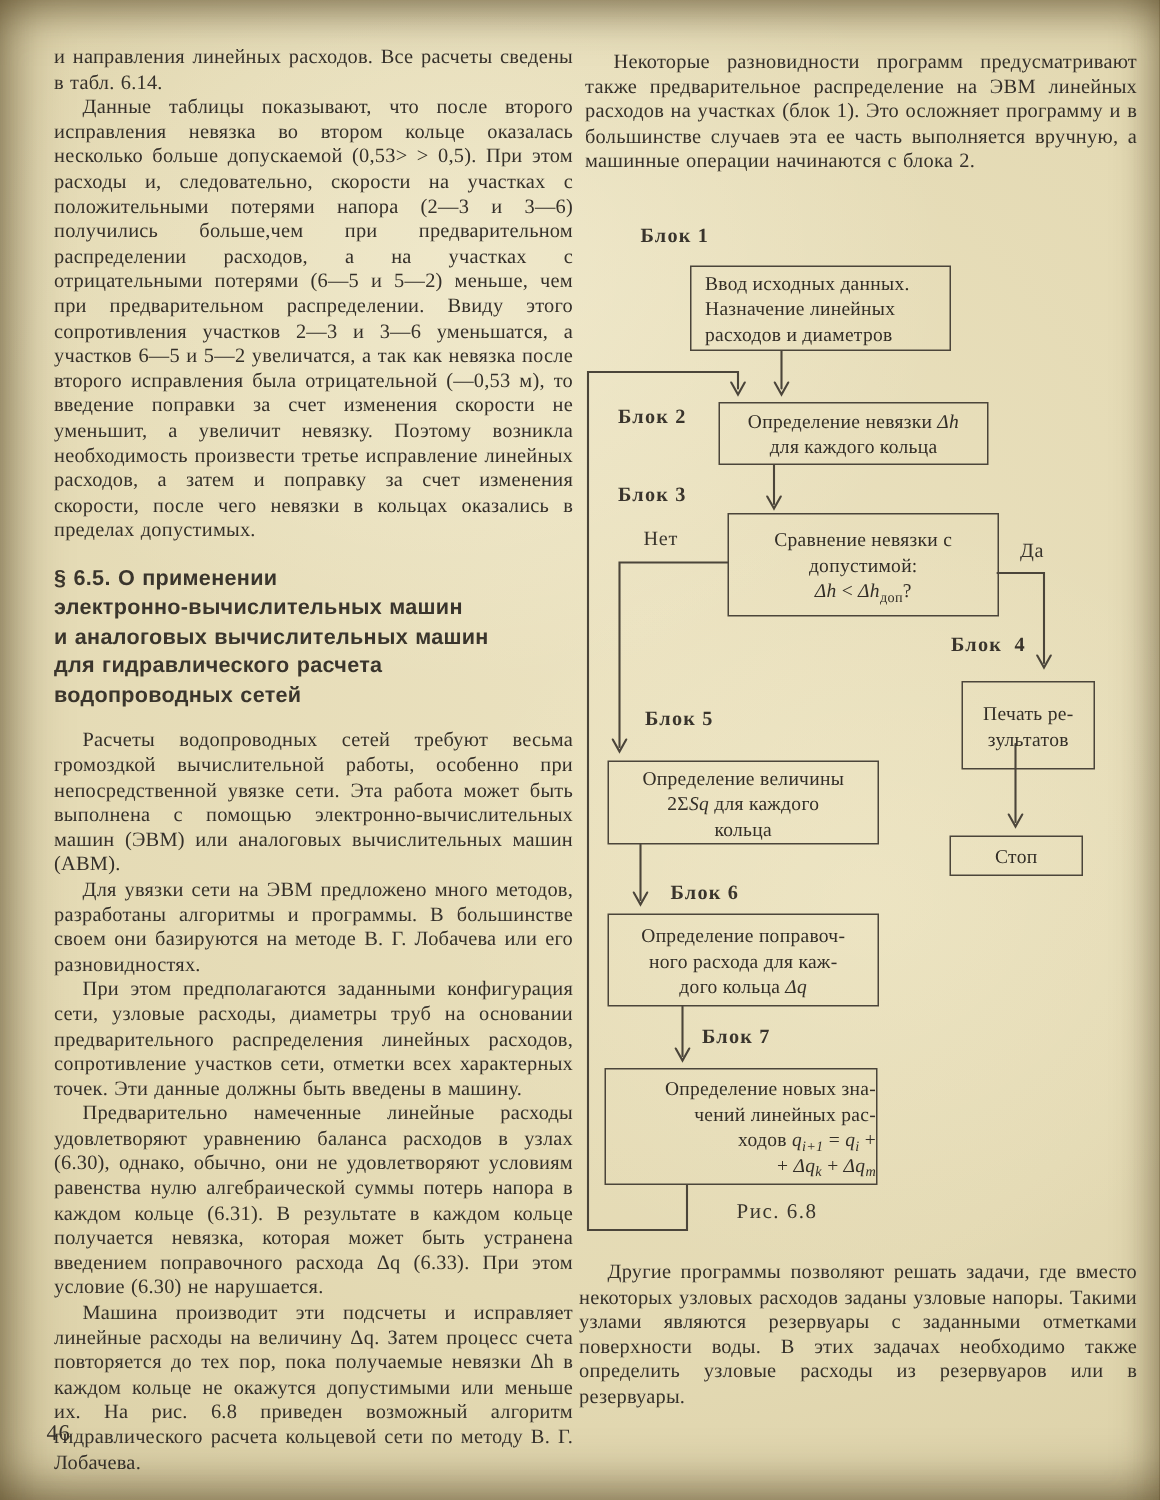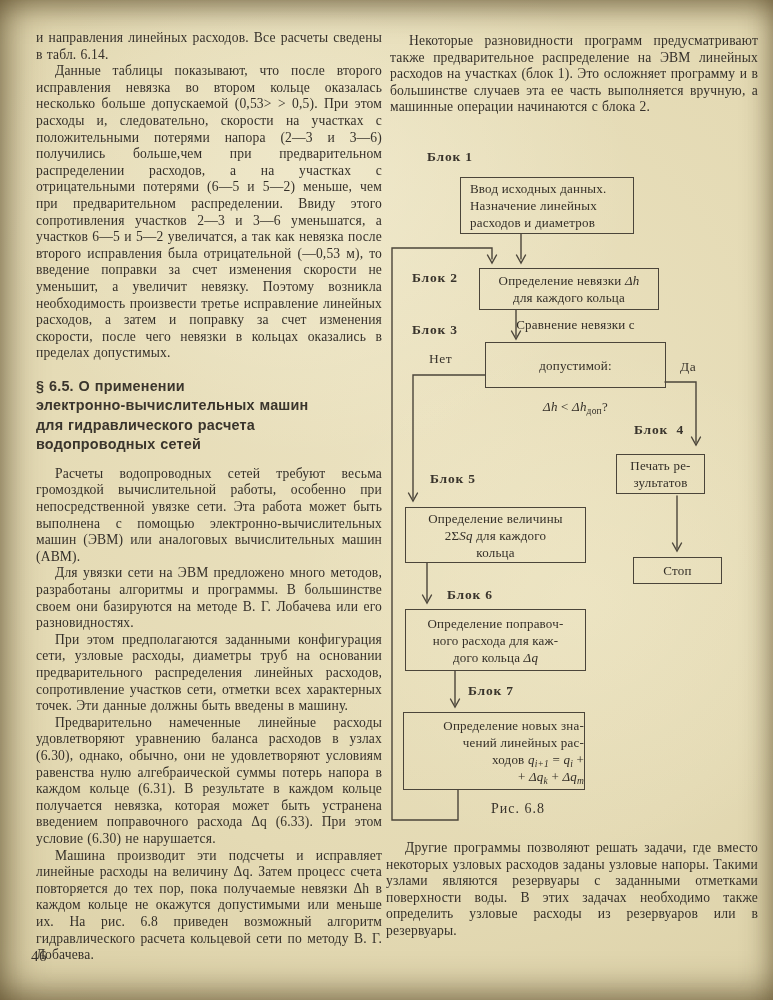--- a/index.html
+++ b/index.html
@@ -54,20 +54,21 @@
 <body>
 
 <div class="page">
 
   <div id="left-col" class="col">
     <p class="noindent">и направления линейных расходов. Все расчеты сведены в табл. 6.14.</p>
     <p>Данные таблицы показывают, что после второго исправления невязка во втором кольце оказалась несколько больше допускаемой (0,53&gt; &gt; 0,5). При этом расходы и, следовательно, скорости на участках с положительными потерями напора (2—3 и 3—6) получились больше,чем при предварительном распределении расходов, а на участках с отрицательными потерями (6—5 и 5—2) меньше, чем при предварительном распределении. Ввиду этого сопротивления участков 2—3 и 3—6 уменьшатся, а участков 6—5 и 5—2 увеличатся, а так как невязка после второго исправления была отрицательной (—0,53 м), то введение поправки за счет изменения скорости не уменьшит, а увеличит невязку. Поэтому возникла необходимость произвести третье исправление линейных расходов, а затем и поправку за счет изменения скорости, после чего невязки в кольцах оказались в пределах допустимых.</p>
     <div class="section-heading">
       <div>§ 6.5. О применении</div>
       <div>электронно-вычислительных машин</div>
+      <div>и аналоговых вычислительных машин</div>
       <div>для гидравлического расчета</div>
       <div>водопроводных сетей</div>
     </div>
     <p>Расчеты водопроводных сетей требуют весьма громоздкой вычислительной работы, особенно при непосредственной увязке сети. Эта работа может быть выполнена с помощью электронно-вычислительных машин (ЭВМ) или аналоговых вычислительных машин (АВМ).</p>
     <p>Для увязки сети на ЭВМ предложено много методов, разработаны алгоритмы и программы. В большинстве своем они базируются на методе В. Г. Лобачева или его разновидностях.</p>
     <p>При этом предполагаются заданными конфигурация сети, узловые расходы, диаметры труб на основании предварительного распределения линейных расходов, сопротивление участков сети, отметки всех характерных точек. Эти данные должны быть введены в машину.</p>
     <p>Предварительно намеченные линейные расходы удовлетворяют уравнению баланса расходов в узлах (6.30), однако, обычно, они не удовлетворяют условиям равенства нулю алгебраической суммы потерь напора в каждом кольце (6.31). В результате в каждом кольце получается невязка, которая может быть устранена введением поправочного расхода Δq (6.33). При этом условие (6.30) не нарушается.</p>
     <p>Машина производит эти подсчеты и исправляет линейные расходы на величину Δq. Затем процесс счета повторяется до тех пор, пока получаемые невязки Δh в каждом кольце не окажутся допустимыми или меньше их. На рис. 6.8 приведен возможный алгоритм гидравлического расчета кольцевой сети по методу В. Г. Лобачева.</p>
   </div>
 
@@ -103,27 +104,27 @@
       <div class="ln">Ввод исходных данных.</div>
       <div class="ln">Назначение линейных</div>
       <div class="ln">расходов и диаметров</div>
     </div>
 
     <div class="fbox" style="left:94px;top:128px;width:180px;height:42px;">
       <div class="ln"><span>Определение невязки </span><span class="v">Δh</span></div>
       <div class="ln">для каждого кольца</div>
     </div>
 
-    <div class="fbox" style="left:100px;top:202px;width:181px;height:46px;gap:24px;">
+    <div class="fbox" style="left:100px;top:202px;width:181px;height:69px;">
       <div class="ln">Сравнение невязки с</div>
       <div class="ln">допустимой:</div>
       <div class="ln"><span class="v">Δh</span><span> &lt; </span><span class="v">Δh</span><sub class="s">доп</sub><span>?</span></div>
     </div>
 
-    <div class="fbox" style="left:231px;top:314px;width:89px;height:40px;">
+    <div class="fbox" style="left:256px;top:314px;width:89px;height:59px;">
       <div class="ln">Печать ре-</div>
       <div class="ln">зультатов</div>
     </div>
 
     <div class="fbox" style="left:20px;top:367px;width:181px;height:56px;">
       <div class="ln">Определение величины</div>
       <div class="ln"><span>2Σ</span><span class="v">Sq</span><span> для каждого</span></div>
       <div class="ln">кольца</div>
     </div>
 

